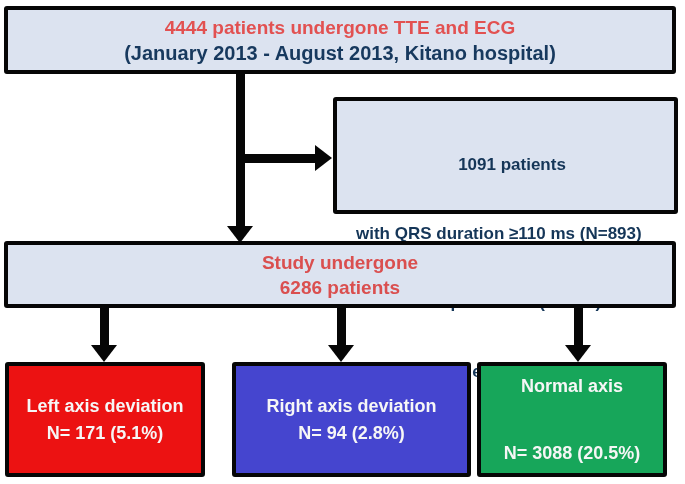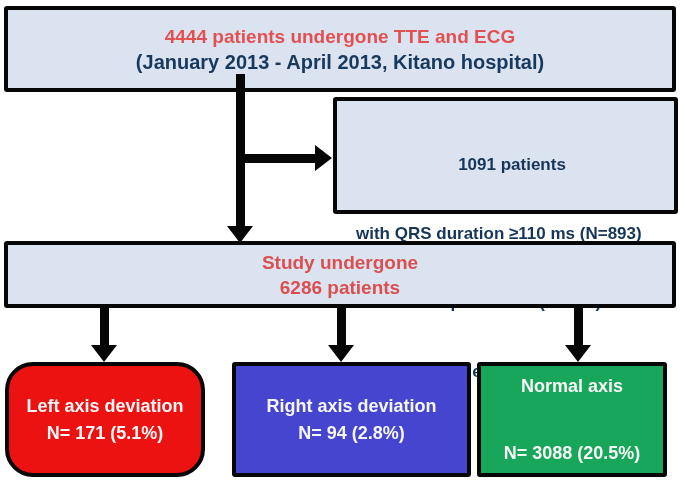--- a/index.html
+++ b/index.html
@@ -18,21 +18,21 @@
   .box {
     position: absolute;
     box-sizing: border-box;
     border: 4px solid #060606;
     border-radius: 3px;
   }
   .light-box {
     background: #dce3f0;
   }
   .top-box {
-    left: 4px; top: 6px; width: 672px; height: 86px;
+    left: 4px; top: 6px; width: 672px; height: 68px;
     display: flex; flex-direction: column; justify-content: center; align-items: center;
     text-align: center;
   }
   .top-box .l1 {
     color: #e25151; font-size: 19px; font-weight: bold; line-height: 25px;
   }
   .top-box .l2 {
     color: #17395e; font-size: 20px; font-weight: bold; line-height: 26px;
   }
   .exclusion-box {
@@ -49,21 +49,21 @@
     display: flex; flex-direction: column; justify-content: center; align-items: center;
     text-align: center;
     color: #da4f4f; font-size: 19px; font-weight: bold; line-height: 25px;
   }
   .outcome-box {
     top: 362px; height: 115px;
     display: flex; flex-direction: column; justify-content: center; align-items: center;
     text-align: center;
     color: #f6f6f6; font-size: 18px; font-weight: bold; line-height: 27px;
   }
-  .outcome-box.left  { left: 5px;   width: 200px; border-radius: 28px; }
+  .outcome-box.left  { left: 5px;   width: 200px; }
   .outcome-box.mid   { left: 232px; width: 239px; }
   .outcome-box.right { left: 477px; width: 190px; gap: 40px; }
 
   
   .conn {
     position: absolute;
     background: #060606;
   }
   .stem-main      { left: 236px; top: 74px;  width: 9px; height: 153px; }
   .branch-h       { left: 236px; top: 154px; width: 80px; height: 9px; }
@@ -90,21 +90,21 @@
   .ah-drop-2 { left: 328px; top: 345px; }
   .ah-drop-3 { left: 565px; top: 345px; }
 </style>
 </head>
 <body>
 
 <div class="canvas">
 
   <div class="box light-box top-box">
     <div class="l1">4444 patients undergone TTE and ECG</div>
-    <div class="l2">(January 2013 - April 2013, Kitano hospital)</div>
+    <div class="l2">(January 2013 - August 2013, Kitano hospital)</div>
   </div>
 
   <div class="conn stem-main"></div>
   <div class="arrowhead down ah-main"></div>
 
   <div class="conn branch-h"></div>
   <div class="arrowhead right ah-branch"></div>
 
   <div class="box light-box exclusion-box">
     <div class="centered">1091 patients</div>

